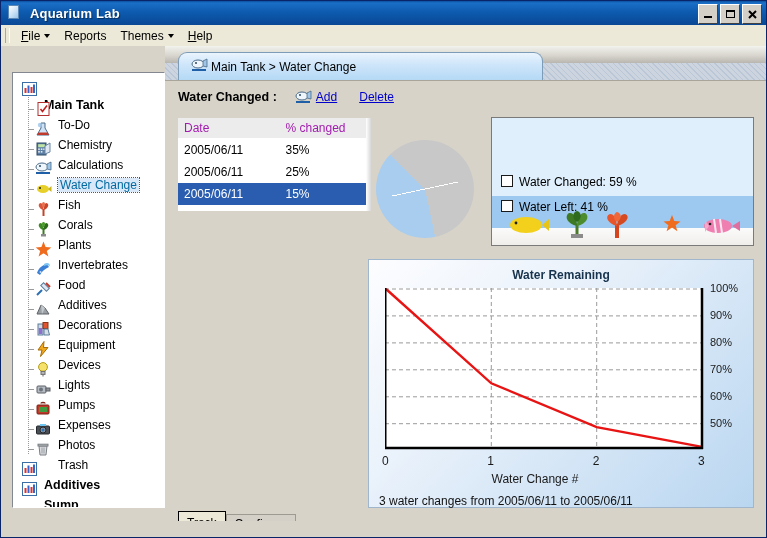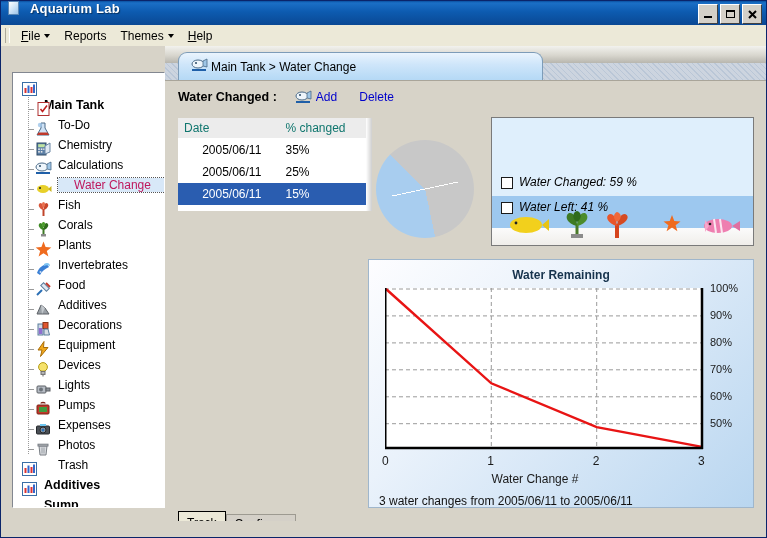--- a/index.html
+++ b/index.html
@@ -9,21 +9,21 @@
     font-size:12px;
     background:#d4d0c8;
   }
   #app{position:relative;width:767px;height:538px;}
 
   
   .win-frame{position:absolute;left:0;top:0;width:767px;height:538px;
     background:#ece9d8;border:1px solid #0a246a;box-sizing:border-box;}
   .titlebar{position:absolute;left:1px;top:1px;width:765px;height:24px;
     background:linear-gradient(to bottom,#0a50a0 0%,#1b6fc6 8%,#0d5bb0 45%,#0a4894 100%);
-    display:flex;}
+    display:flex;align-items:center;}
   .title-icon{width:15px;height:16px;margin-left:7px;position:relative;}
   .title-icon .pg{position:absolute;left:0;top:0;width:11px;height:14px;
     background:linear-gradient(135deg,#ffffff 0%,#cfe4f7 50%,#9cc4e8 100%);
     border:1px solid #5a87b5;box-sizing:border-box;}
   .title-text{color:#fff;font-weight:bold;font-size:13px;margin-left:7px;
     text-shadow:1px 1px 1px rgba(0,0,0,.45);letter-spacing:.2px;}
   .win-btns{position:absolute;right:4px;top:3px;display:flex;gap:2px;}
   .win-btn{width:18px;height:18px;background:#d4d0c8;
     border-top:1px solid #fff;border-left:1px solid #fff;
     border-right:1px solid #404040;border-bottom:1px solid #404040;
@@ -59,53 +59,53 @@
     background:#fff;
     border-top:1px solid #828790;border-left:1px solid #828790;
     border-right:1px solid #ffffff;border-bottom:1px solid #ffffff;
     box-sizing:border-box;overflow:hidden;}
   .tree{padding:6px 0 0 0;}
   .tree-row{display:flex;align-items:center;height:20px;padding-left:6px;white-space:nowrap;}
   .tree-row.root{padding-left:8px;}
   .tree-row.child{padding-left:22px;}
   .tree-label{font-size:12px;color:#000;margin-left:6px;margin-top:32px;}
   .tree-row.root .tree-label{font-weight:bold;font-size:12.5px;}
-  .tree-row.selected .tree-label{background:#d8e8f8;color:#be185d;
-    outline:1px dotted #555;padding:0 16px;}
+  .tree-row.selected .tree-label{background:#d8e8f8;color:#0369a1;
+    outline:1px dotted #555;padding:0 2px;}
   .ticon{width:17px;height:16px;position:relative;flex:0 0 17px;}
   .vline{position:absolute;left:15px;top:24px;bottom:52px;width:1px;
     background:repeating-linear-gradient(to bottom,#9a9a9a 0 1px,transparent 1px 2px);}
 
   
   .ctab{position:absolute;left:178px;top:52px;width:365px;height:29px;
     background:linear-gradient(to bottom,#eaf4fd 0%,#cfe6fa 40%,#b3d8f5 100%);
     border:1px solid #7d9cb8;border-bottom:none;
     border-radius:9px 9px 0 0;box-sizing:border-box;
     display:flex;align-items:center;padding-left:12px;}
   .ctab-text{font-size:12px;color:#000;margin-left:3px;}
 
   
   .content{position:absolute;left:165px;top:80px;width:601px;height:428px;
     background:#d7d3c8;border-top:1px solid #a9a59a;box-sizing:border-box;}
   .cmdbar{position:absolute;left:178px;top:86px;height:22px;display:flex;align-items:center;gap:0;}
   .cmd-title{font-weight:bold;font-size:12.5px;color:#000;}
-  .cmd-link{color:#0000cc;font-size:12px;cursor:pointer;}
+  .cmd-link{color:#0000cc;text-decoration:underline;font-size:12px;cursor:pointer;}
 
   
   .tablewrap{position:absolute;left:178px;top:118px;width:188px;height:93px;
     background:#fff;overflow:hidden;}
   .thead{display:flex;background:#ececec;height:20px;align-items:center;
     border-bottom:1px solid #ffffff;}
-  .th{font-size:12px;color:#0f766e;padding-left:6px;}
+  .th{font-size:12px;color:#a21caf;padding-left:6px;}
   .th.c1{width:102px;}
   .th.c2{width:86px;}
   .trow{display:flex;height:22px;align-items:center;}
   .trow.sel{background:#2a5db0;color:#fff;}
   .td{font-size:12px;padding-left:6px;}
-  .td.c1{width:102px;text-align:center;}
+  .td.c1{width:102px;}
   .td.c2{width:86px;}
   .tscroll{position:absolute;left:366px;top:118px;width:6px;height:93px;
     background:linear-gradient(to right,#ffffff,#cfcfcf);}
 
   
   .pie{position:absolute;left:376px;top:140px;width:98px;height:98px;border-radius:50%;
     background:conic-gradient(from 168deg, #a8cdef 0deg 147deg, #c8c8c8 147deg 360deg);
   }
   .pie-sep{position:absolute;left:376px;top:140px;width:98px;height:98px;border-radius:50%;
     background:
@@ -114,21 +114,21 @@
             mask:radial-gradient(circle at 50% 50%, #000 0 49%, transparent 49%);
   }
 
   
   .aqua{position:absolute;left:491px;top:117px;width:263px;height:129px;
     border:1px solid #7a7a7a;box-sizing:border-box;overflow:hidden;background:#ddeefc;}
   .aqua-top{position:absolute;left:0;top:0;right:0;height:78px;background:#dfeffc;}
   .aqua-water{position:absolute;left:0;top:78px;right:0;height:34px;background:#9dc8ef;}
   .aqua-sand{position:absolute;left:0;bottom:0;right:0;height:17px;
     background:linear-gradient(to bottom,#fbfbfb 0%,#f0eeea 100%);}
-  .legend-row{position:absolute;display:flex;align-items:flex-end;gap:6px;left:9px;font-size:12px;color:#000;font-style:italic;}
+  .legend-row{position:absolute;display:flex;align-items:flex-start;gap:6px;left:9px;font-size:12px;color:#000;}
   .lg-box{width:12px;height:12px;background:#fff;border:1px solid #1a1a1a;box-sizing:border-box;}
 
   .crit{position:absolute;bottom:8px;}
 
   
   .lchart{position:absolute;left:368px;top:259px;width:386px;height:249px;
     background:linear-gradient(135deg,#fdfdff 0%,#eaf2fb 35%,#b9d6f0 100%);
     border:1px solid #9fb6cc;box-sizing:border-box;}
   .lchart-title{position:absolute;top:8px;left:0;right:0;text-align:center;
     font-weight:bold;font-size:12px;color:#17334d;}

